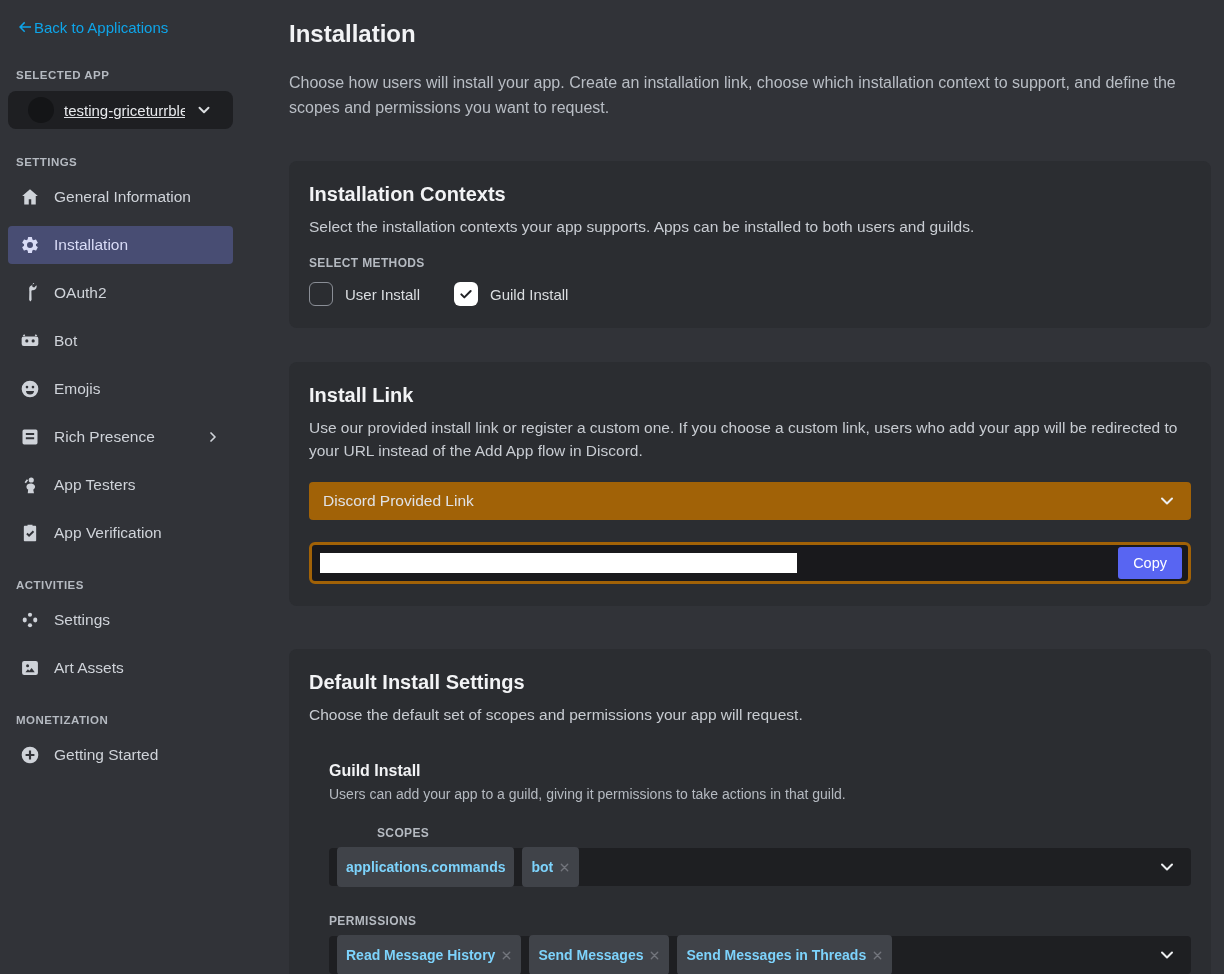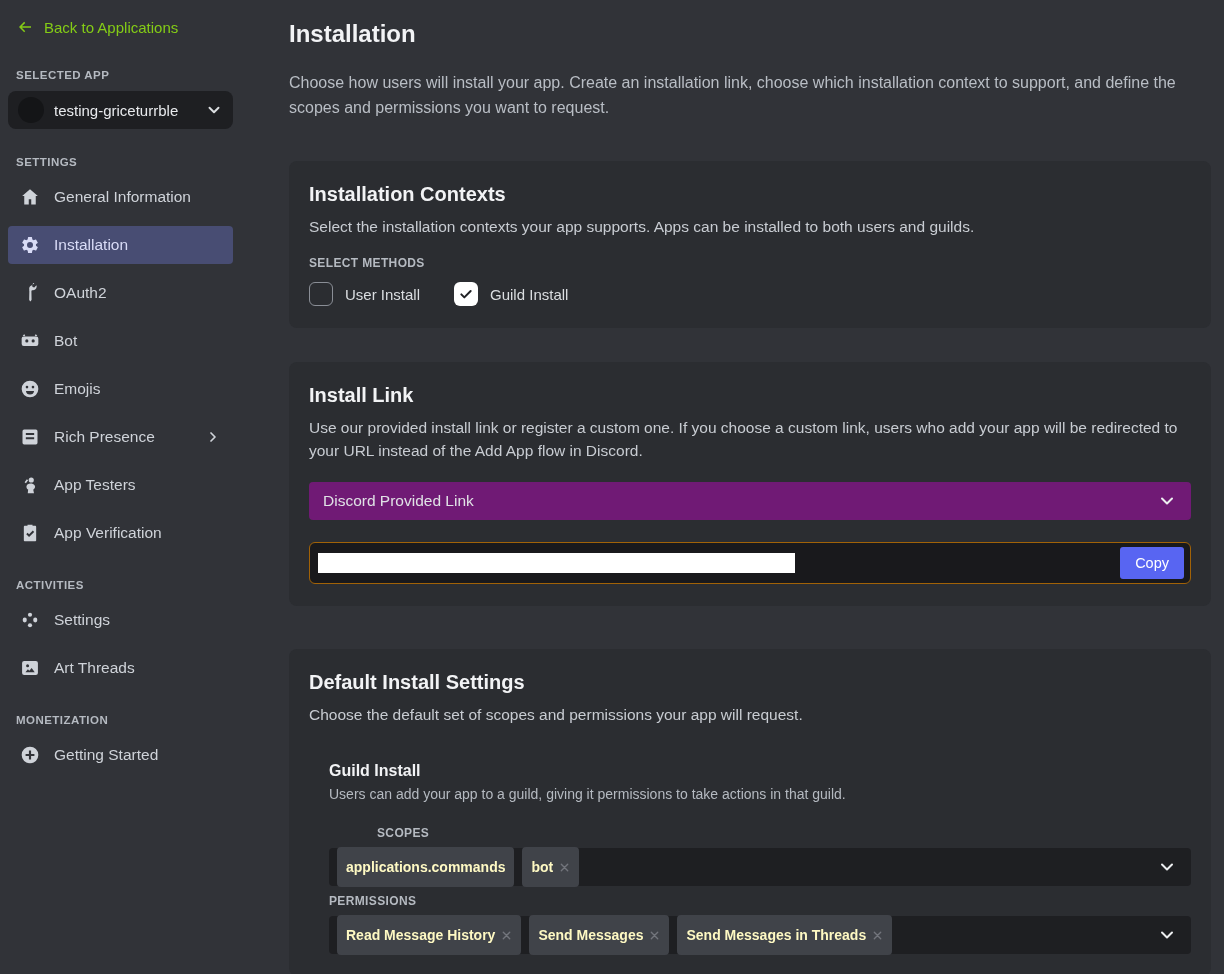--- a/index.html
+++ b/index.html
@@ -7,25 +7,25 @@
   body {
     width:1224px; height:974px; overflow:hidden;
     background:#313338; color:#dbdee1;
     font-family:"Liberation Sans","DejaVu Sans",sans-serif;
     display:flex;
   }
   svg { display:block; }
 
   
   .sidebar { width:241px; flex-shrink:0; padding:14px 8px 20px; }
-  .back-row { display:flex; align-items:center; gap:10px; padding:4px 8px; color:#84cc16; font-size:15px; cursor:pointer; }
+  .back-row { display:flex; align-items:center; padding:4px 8px; color:#0ea5e9; font-size:15px; cursor:pointer; }
   .back-row svg { width:18px; height:18px; }
   .side-heading { font-size:11.5px; font-weight:bold; color:#b5bac1; letter-spacing:.04em; margin:27px 0 10px 8px; }
   .side-heading.first { margin-top:29px; }
-  .app-select { height:38px; background:#1e1f22; border-radius:8px; display:flex; align-items:center; gap:10px; padding:0 10px; cursor:pointer; }
+  .app-select { height:38px; background:#1e1f22; border-radius:8px; display:flex; align-items:center; gap:10px; padding:0 20px; cursor:pointer;text-decoration:underline; }
   .avatar { width:26px; height:26px; border-radius:50%; background:#141517; flex-shrink:0; }
   .app-name { flex:1; font-size:15px; color:#e8eaed; white-space:nowrap; overflow:hidden; }
   .chev { width:18px; height:18px; color:#dbdee1; flex-shrink:0; }
   .nav-item { display:flex; align-items:center; gap:14px; height:38px; padding:0 12px; border-radius:4px; margin-bottom:10px; color:#cfd3d9; font-size:15.5px; cursor:pointer; }
   .nav-item .nicon { width:20px; height:20px; flex-shrink:0; }
   .nav-item .nlabel { flex:1; white-space:nowrap; }
   .nav-item.active { background:#484d73; color:#d9dcf7; }
   .nav-item .sub-chev { width:16px; height:16px; color:#cfd3d9; }
 
   
@@ -41,35 +41,35 @@
   .micro-label { font-size:12px; font-weight:bold; color:#b5bac1; letter-spacing:.03em; }
   .mt18 { margin-top:18px; }
 
   .methods-row { display:flex; gap:34px; margin-top:12px; }
   .method { display:flex; align-items:center; gap:12px; font-size:15px; color:#dbdee1; cursor:pointer; }
   .checkbox { width:24px; height:24px; border-radius:6px; flex-shrink:0; }
   .checkbox.unchecked { border:1px solid #8a8e96; background:transparent; }
   .checkbox.checked { background:#ffffff; display:flex; align-items:center; justify-content:center; }
   .checkbox.checked svg { width:16px; height:16px; }
 
-  .select-box { margin-top:20px; height:38px; background:#701a75; border-radius:4px; display:flex; align-items:center; padding:14px 14px; cursor:pointer; }
+  .select-box { margin-top:20px; height:38px; background:#a16207; border-radius:4px; display:flex; align-items:center; padding:14px 14px; cursor:pointer; }
   .select-box .value { flex:1; font-size:15.5px; color:#e0e2e6; }
   .select-chev { width:20px; height:20px; color:#eceef0; }
 
-  .link-row { margin-top:22px; height:42px; background:#19191c; border:1px solid #a16207; border-radius:6px; display:flex; align-items:center; padding:0 6px 0 8px; }
+  .link-row { margin-top:22px; height:42px; background:#19191c; border:3px solid #a16207; border-radius:6px; display:flex; align-items:center; padding:0 6px 0 8px; }
   .redacted { width:477px; height:20px; background:#ffffff; }
   .copy-btn { margin-left:auto; background:#5865f2; color:#fff; font-size:14.5px; line-height:1; padding:9px 15px; border-radius:3px; border:none; cursor:pointer; font-family:inherit; }
 
   .subsection { margin:36px 0 0 20px; }
   .sub-title { font-size:16px; font-weight:bold; color:#f2f3f5; }
   .sub-desc { font-size:14px; color:#b5bac1; margin-top:6px; }
   .mt24 { margin-top:24px;margin-left:48px; }
-  .mt20 { margin-top:8px; }
+  .mt20 { margin-top:28px; }
   .tag-select { margin-top:8px; height:38px; background:#1e1f22; border-radius:4px; display:flex; align-items:center; gap:8px; padding:0 14px 0 8px; cursor:pointer; }
-  .tag { background:#404349; border-radius:4px; padding:12px 9px; font-size:14px; font-weight:bold; color:#fef9c3; display:flex; align-items:center; gap:6px; }
+  .tag { background:#404349; border-radius:4px; padding:12px 9px; font-size:14px; font-weight:bold; color:#7dd3fc; display:flex; align-items:center; gap:6px; }
   .tag .x-icon { width:11px; height:11px; color:#72757c; }
   .tag-select .select-chev { margin-left:auto; }
 </style>
 </head>
 <body>
 
 <div class="sidebar">
 
   <div class="back-row">
     <span>
@@ -188,21 +188,21 @@
     <span class="nlabel">Settings</span>
   </div>
 
 
   <div class="nav-item">
     <span class="nicon">
       <svg viewBox="0 0 24 24" width="20" height="20" fill="currentColor" fill-rule="evenodd">
           <path d="M5 3.5h14A2.5 2.5 0 0 1 21.5 6v12a2.5 2.5 0 0 1-2.5 2.5H5A2.5 2.5 0 0 1 2.5 18V6A2.5 2.5 0 0 1 5 3.5Zm4.1 4.1a1.8 1.8 0 1 0 0 3.6 1.8 1.8 0 0 0 0-3.6Zm-2.6 9.6h11.2L14 12l-2.8 3.3-1.7-1.7-3 3.6Z"></path>
         </svg>
     </span>
-    <span class="nlabel">Art Threads</span>
+    <span class="nlabel">Art Assets</span>
   </div>
 
   <div class="side-heading">MONETIZATION</div>
 
   <div class="nav-item">
     <span class="nicon">
       <svg viewBox="0 0 24 24" width="20" height="20" fill="currentColor" fill-rule="evenodd">
           <path d="M12 2a10 10 0 1 0 0 20 10 10 0 0 0 0-20Zm-1.3 4.7h2.6v4h4v2.6h-4v4h-2.6v-4h-4V10.7h4v-4Z"></path>
         </svg>
     </span>

